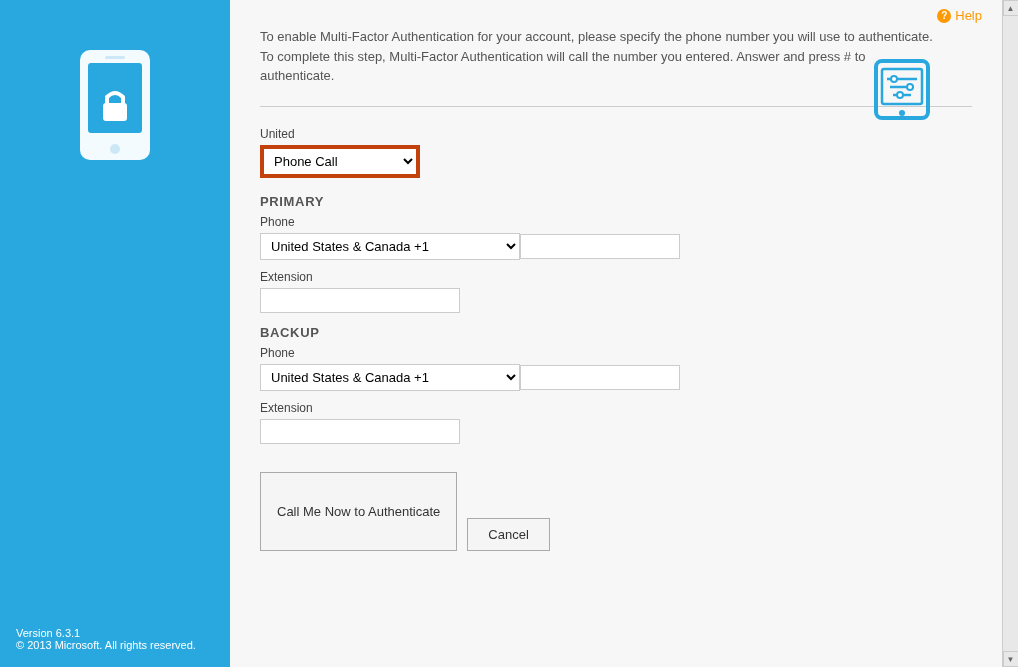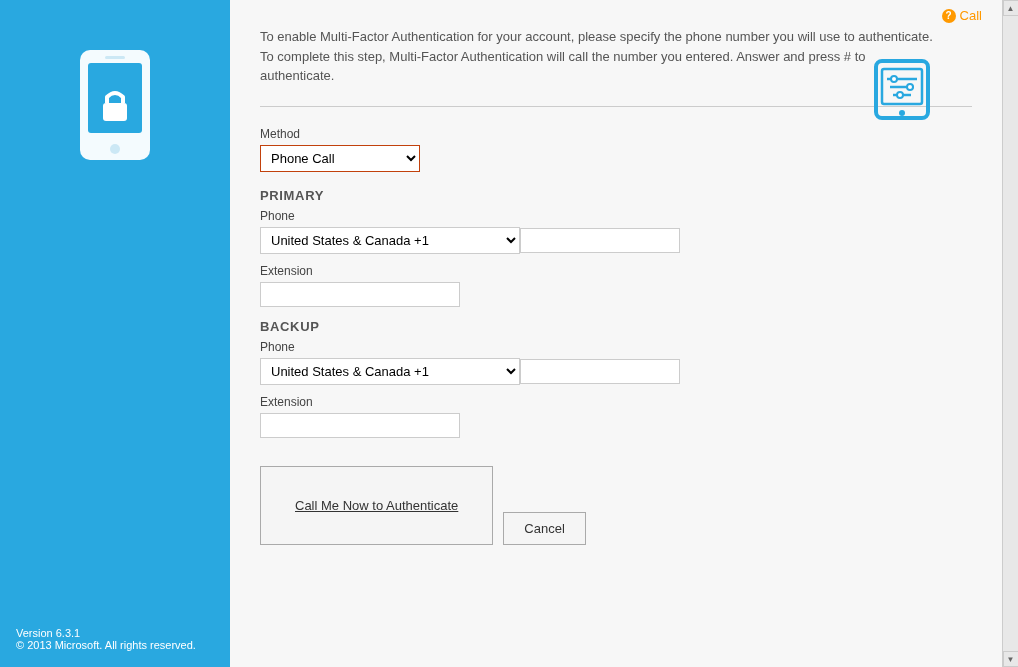--- a/index.html
+++ b/index.html
@@ -148,21 +148,21 @@
     .section-header {
       font-size: 13px;
       font-weight: bold;
       color: #555;
       margin-bottom: 6px;
       letter-spacing: 0.05em;
     }
     .method-select {
       width: 160px;
       padding: 4px 6px;
-      border: 1px solid #c2410c;
+      border: 4px solid #c2410c;
       background: #fff;
       font-size: 13px;
       cursor: pointer;
       appearance: auto;
     }
     .phone-row {
       display: flex;
       align-items: center;
       gap: 0;
       margin-bottom: 10px;
@@ -192,27 +192,26 @@
     }
     .backup-section {
       margin-top: 12px;
     }
     .button-row {
       display: flex;
       gap: 10px;
       margin-top: 28px;
     }
     .btn-primary {
-      padding: 8px 34px;
+      padding: 8px 16px;
       background: #f5f5f5;
       border: 1px solid #aaa;
       font-size: 13px;
       cursor: pointer;
       color: #333;
-      text-decoration: underline;
     }
     .btn-cancel {
       padding: 8px 20px;
       background: #f5f5f5;
       border: 1px solid #aaa;
       font-size: 13px;
       cursor: pointer;
       color: #333;
       margin-top: 46px;
     }
@@ -245,21 +244,21 @@
       <div>Version 6.3.1</div>
       <div>© 2013 Microsoft. All rights reserved.</div>
     </div>
   </div>
 
   <div class="main-content">
 
     <div class="help-bar">
       <a class="help-link" href="#">
         <span class="help-circle">?</span>
-        <span>Call</span>
+        <span>Help</span>
       </a>
     </div>
 
     <div class="content-area">
 
       <div style="position:relative;">
 
         <div class="icon-top-right">
           <svg width="60" height="65" viewBox="0 0 60 65" xmlns="http://www.w3.org/2000/svg">
 
@@ -278,21 +277,21 @@
             <circle cx="30" cy="56" r="3" fill="#29a8e0"></circle>
           </svg>
         </div>
 
         <p class="description">To enable Multi-Factor Authentication for your account, please specify the phone number you will use to authenticate. To complete this step, Multi-Factor Authentication will call the number you entered. Answer and press # to authenticate.</p>
       </div>
 
       <hr class="divider">
 
       <div class="method-section">
-        <label class="field-label">Method</label>
+        <label class="field-label">United</label>
         <select class="method-select">
           <option>Phone Call</option>
           <option>Mobile App</option>
           <option>One-Time Password</option>
         </select>
       </div>
 
       <div>
         <div class="section-header">PRIMARY</div>
         <label class="field-label">Phone</label>

